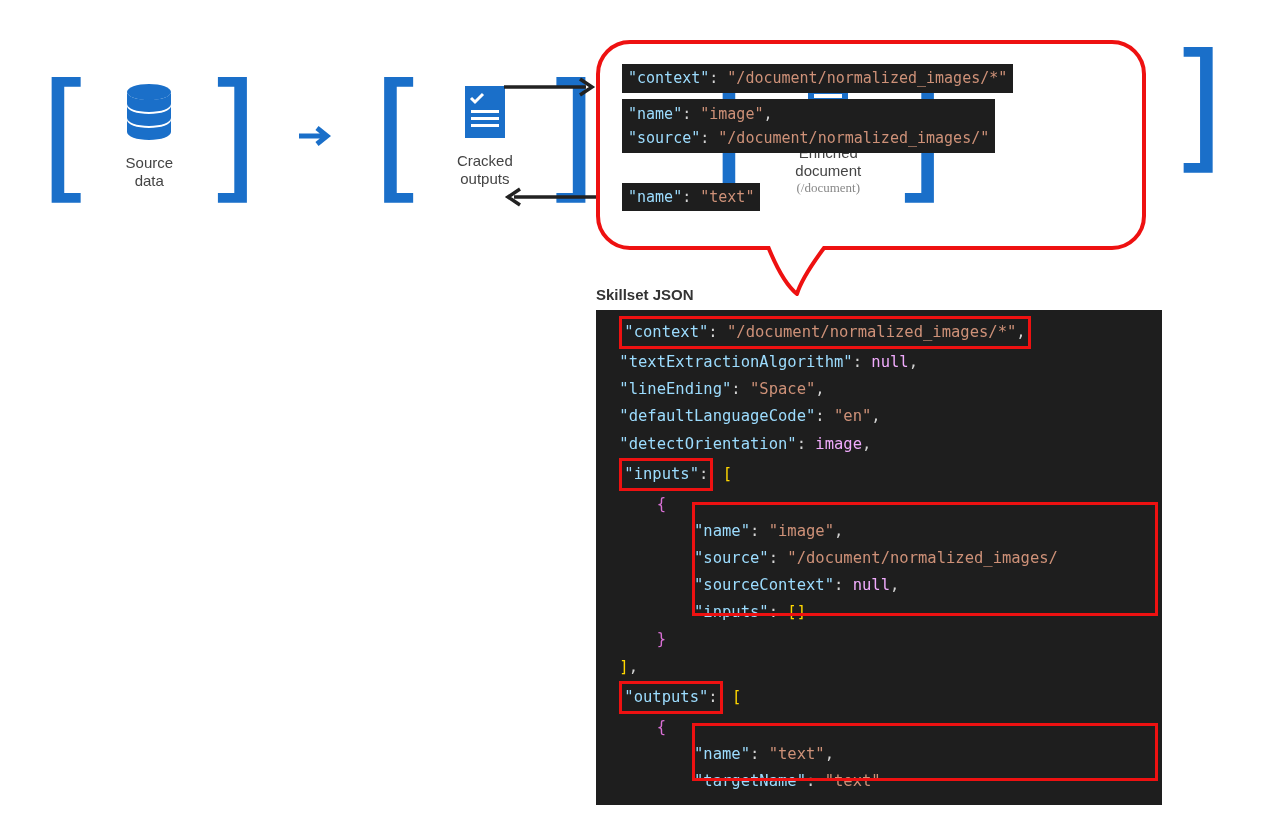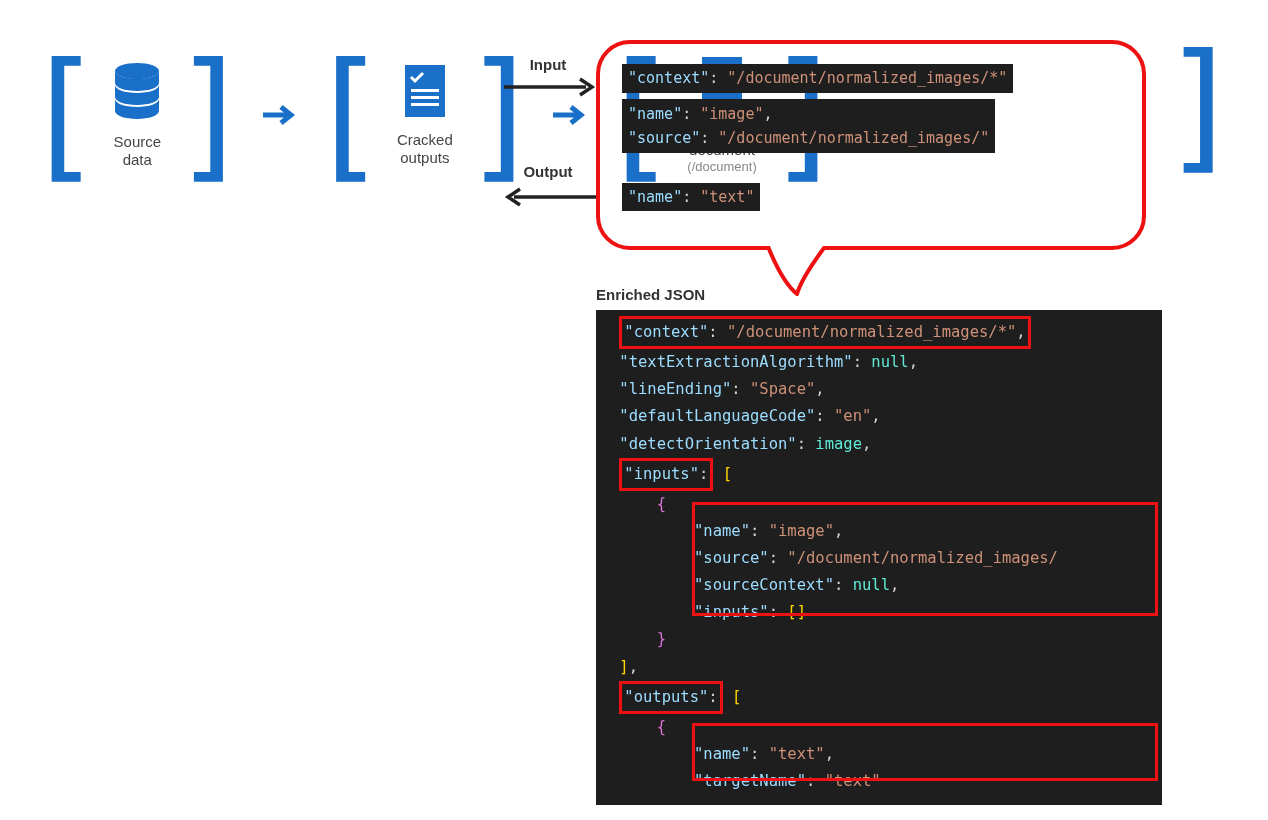--- a/index.html
+++ b/index.html
@@ -11,42 +11,42 @@
     color: #333;
     width: 1268px;
   }
   .diagram {
     position: relative;
     width: 1228px;
     height: 780px;
   }
   .pipeline {
     position: absolute;
-    top: 35px;
+    top: 56px;
     left: 0;
     display: flex;
     align-items: center;
-    gap: 8px;
+    gap: 20px;
   }
   .stage {
     display: flex;
     flex-direction: column;
     align-items: center;
     text-align: center;
   }
   .stage-label {
     margin-top: 8px;
     font-size: 15px;
     color: #444;
     line-height: 1.2;
   }
   .stage-sublabel {
     font-size: 13px;
     color: #888;
-    font-family: Liberation Sans, sans-serif;
+    font-family: Liberation Serif, serif;
   }
   .bracket {
     color: #1a6fc9;
     font-size: 140px;
     line-height: 0.6;
     font-weight: 100;
     font-family: Consolas, monospace;
   }
   .bracket-left::before { content: "["; }
   .bracket-right::before { content: "]"; }
@@ -145,21 +145,21 @@
     background: #1e1e1e;
     color: #d4d4d4;
     font-family: Consolas, monospace;
     font-size: 15.5px;
     line-height: 1.75;
     padding: 6px 0 10px 0;
   }
   .json-block .line { white-space: pre; padding: 0 14px; position: relative; }
   .json-block .key { color: #9cdcfe; }
   .json-block .str { color: #ce9178; }
-  .json-block .num, .json-block .kw { color: #5eead4; }
+  .json-block .num, .json-block .kw { color: #f0abfc; }
   .json-block .br { color: #ffd700; }
   .json-block .br2 { color: #da70d6; }
   .json-block .col { color: #d4d4d4; }
   .redbox {
     border: 3px solid #e11;
     display: inline-block;
     padding: 0 2px;
   }
   .redbox-block {
     position: absolute;
@@ -229,24 +229,20 @@
             <rect x="8" y="34" width="14" height="4" fill="#fff"></rect>
           </svg>
       </span>
       <div class="stage-label" style="white-space:pre-line">Enriched
 document</div>
       <div class="stage-sublabel">(/document)</div>
     </div>
     <span class="bracket bracket-right"></span>
   </div>
 
-  <div class="io-labels">
-    <div>Input</div>
-    <div class="out">Output</div>
-  </div>
   <div class="io-arrows">
     <span class="long-arrow">
       <svg viewBox="0 0 92 22">
           <path d="M0 11h82M76 3l12 8-12 8" stroke="#222" stroke-width="3.5" fill="none"></path>
         </svg>
     </span>
     <span class="long-arrow">
       <svg viewBox="0 0 92 22">
           <path d="M92 11H10M16 3L4 11l12 8" stroke="#222" stroke-width="3.5" fill="none"></path>
         </svg>
@@ -263,21 +259,21 @@
     <div style="height:24px"></div>
     <div class="code-box"><span class="key">"name"</span><span class="col">: </span><span class="str">"text"</span></div>
     <div class="bubble-tail">
       <svg viewBox="0 0 70 55">
           <path d="M5 2 Q20 40 35 52 Q40 35 65 2" fill="#fff" stroke="#e11" stroke-width="4" stroke-linejoin="round"></path>
           <rect x="3" y="-2" width="64" height="6" fill="#fff"></rect>
         </svg>
     </div>
   </div>
 
-  <div class="json-title">Enriched JSON</div>
+  <div class="json-title">Skillset JSON</div>
   <div class="json-block">
     <div class="line"> <span class="redbox"><span class="key">"context"</span><span class="col">: </span><span class="str">"/document/normalized_images/*"</span><span class="col">,</span></span></div>
     <div class="line"> <span class="key">"textExtractionAlgorithm"</span><span class="col">: </span><span class="kw">null</span><span class="col">,</span></div>
     <div class="line"> <span class="key">"lineEnding"</span><span class="col">: </span><span class="str">"Space"</span><span class="col">,</span></div>
     <div class="line"> <span class="key">"defaultLanguageCode"</span><span class="col">: </span><span class="str">"en"</span><span class="col">,</span></div>
     <div class="line"> <span class="key">"detectOrientation"</span><span class="col">: </span><span class="kw">image</span><span class="col">,</span></div>
     <div class="line"> <span class="redbox"><span class="key">"inputs"</span><span class="col">:</span></span> <span class="br">[</span></div>
     <div class="line">     <span class="br2">{</span></div>
     <div class="line">         <span class="key">"name"</span><span class="col">: </span><span class="str">"image"</span><span class="col">,</span></div>
     <div class="line">         <span class="key">"source"</span><span class="col">: </span><span class="str">"/document/normalized_images/</span></div>

